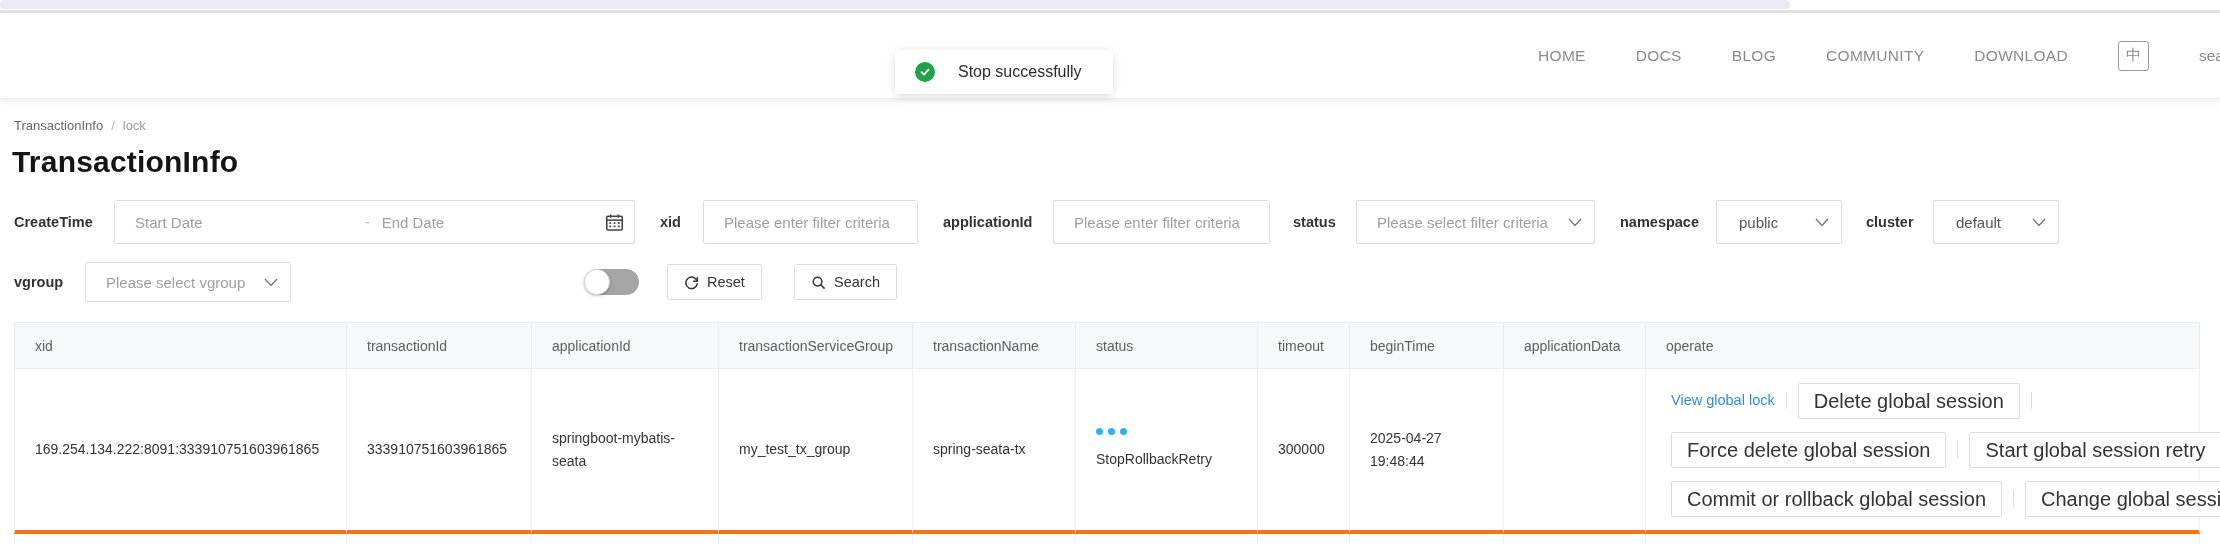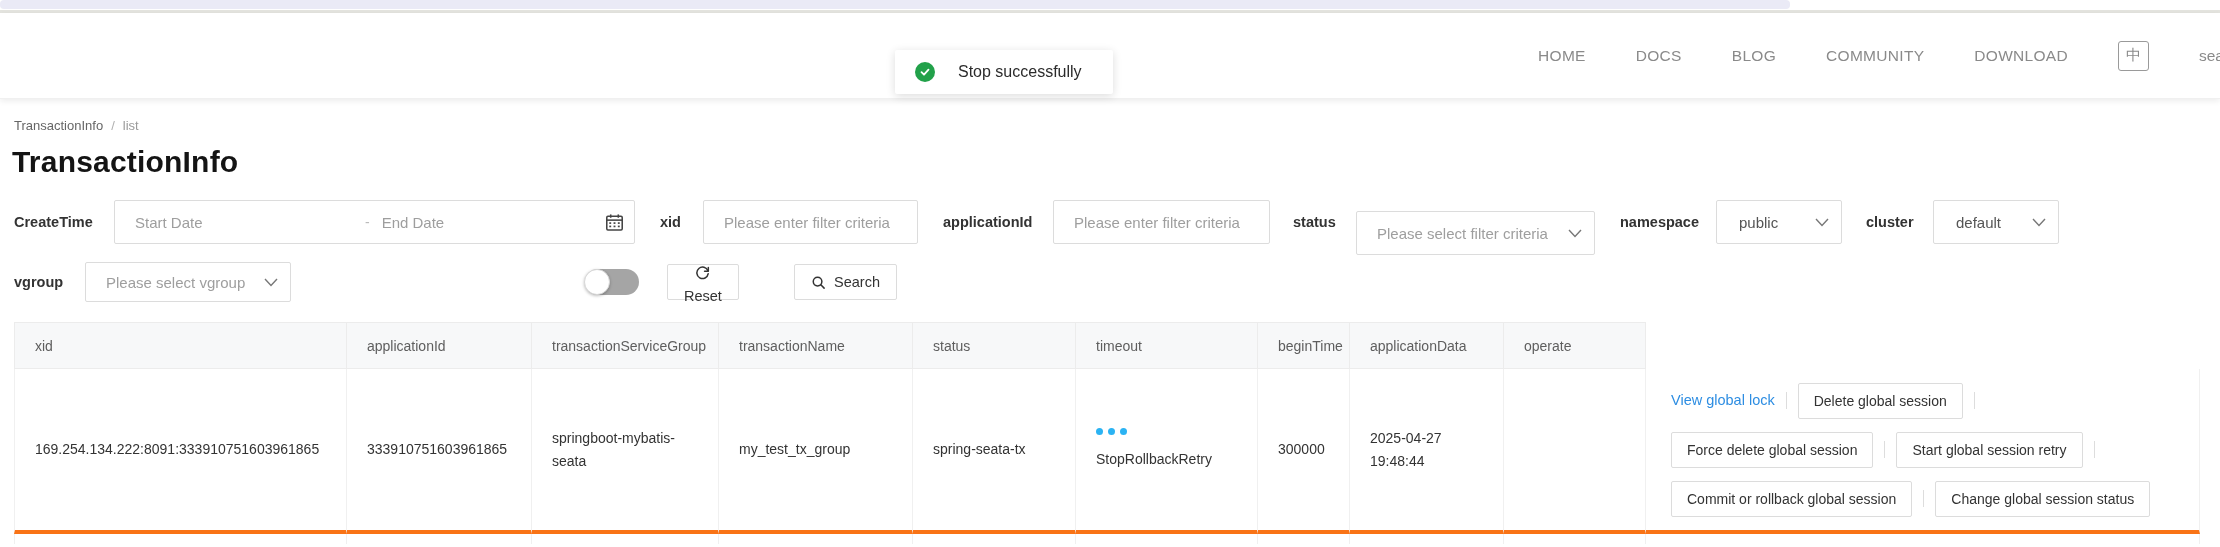--- a/index.html
+++ b/index.html
@@ -52,35 +52,35 @@
   input::placeholder { color: #9e9e9e; }
   .date-sep { color: #bbb; font-size: 14px; }
   .cal { margin-left: auto; margin-right: 10px; display: flex; }
   .txt-input { height: 44px; padding-left: 20px; font-size: 15px; color: #333;
     font-family: inherit; outline: none; }
   #inp-xid { left: 703px; top: 7px; width: 215px; }
   #inp-app { left: 1053px; top: 7px; width: 217px; }
   .sel { display: flex; align-items: center; justify-content: space-between;
     padding: 0 12px 0 20px; font-size: 15px; color: #555; cursor: pointer; }
   .sel .ph { color: #9e9e9e; }
-  #sel-status { left: 1356px; top: 18px; width: 239px; height: 44px; }
+  #sel-status { left: 1356px; top: 7px; width: 239px; height: 44px; }
   #sel-ns { left: 1716px; top: 7px; width: 126px; height: 44px; padding-left: 22px; }
   #sel-cluster { left: 1933px; top: 7px; width: 126px; height: 44px; padding-left: 22px; }
   #sel-vgroup { left: 85px; top: 69px; width: 206px; height: 40px; }
   .chev { flex: 0 0 auto; margin-left: 8px; display: flex; }
 
   .switch { position: absolute; left: 585px; top: 76px; width: 54px; height: 26px;
     border-radius: 13px; background: #a5a5a5; cursor: pointer; }
   .knob { position: absolute; left: -1px; top: 0; width: 26px; height: 26px; border-radius: 50%;
     background: #fff; border: 1px solid #d8d8d8; box-shadow: 0 1px 3px rgba(0,0,0,0.25); }
 
   .btn { position: absolute; display: inline-flex; align-items: center; gap: 8px; height: 36px;
     padding: 0 16px; background: #fff; border: 1px solid #dcdcdc; border-radius: 2px;
     font-size: 14.5px; color: #333; cursor: pointer; font-family: inherit; }
-  #btn-reset { left: 667px; top: 71px; flex-direction: column; }
+  #btn-reset { left: 667px; top: 71px; }
   #btn-search { left: 794px; top: 71px; }
 
   
   .table { margin: 16px 0 0 14px; width: 2186px; }
   .t-head, .t-row, .t-partial { display: grid;
     grid-template-columns: 333px 185px 187px 194px 163px 182px 92px 154px 142px 554px; }
   .th { height: 47px; background: #f7f8f9; border-top: 1px solid #ececec;
     border-bottom: 1px solid #ececec; border-right: 1px solid #ececec;
     display: flex; align-items: center; padding: 0 20px; font-size: 14px; color: #5e5e5e;
     white-space: nowrap; overflow: hidden; }
@@ -95,21 +95,21 @@
   .dots { display: flex; gap: 5px; }
   .dots i { width: 7px; height: 7px; border-radius: 50%; background: #2bb3f3; }
   .t-partial .pc { height: 10px; background: #fff; border-right: 1px solid #f0f0f0; }
   .t-partial .pc:first-child { border-left: 1px solid #f0f0f0; }
 
   
   .op { padding-left: 25px; gap: 16px; }
   .op-row { display: flex; align-items: center; gap: 11px; }
   .op-link { color: #2d8de2; font-size: 14.5px; cursor: pointer; white-space: nowrap; }
   .op-btn { display: inline-flex; align-items: center; height: 36px; padding: 0 15px;
-    background: #fff; border: 1px solid #dcdcdc; border-radius: 2px; font-size: 14px;
+    background: #fff; border: 1px solid #dcdcdc; border-radius: 2px; font-size: 20px;
     color: #333; cursor: pointer; white-space: nowrap; font-family: inherit; line-height: 1; }
   .op-sep { width: 1px; height: 17px; background: #ddd; }
 </style>
 </head>
 <body>
 
 <div class="scrollbar">
   <div class="scroll-thumb"></div>
 </div>
 <div class="topline"></div>
@@ -131,21 +131,21 @@
     <svg width="12" height="12" viewBox="0 0 12 12">
         <polyline points="2.5,6.2 5,8.7 9.5,3.6" fill="none" stroke="#fff" stroke-width="1.8" stroke-linecap="round" stroke-linejoin="round"></polyline>
       </svg>
   </span>
   <span class="toast-msg">Stop successfully</span>
 </div>
 
 <div class="crumbs">
   <span class="crumb-a">TransactionInfo</span>
   <span class="crumb-sep">/</span>
-  <span class="crumb-b">list</span>
+  <span class="crumb-b">lock</span>
 </div>
 
 <h1 class="page-title">TransactionInfo</h1>
 
 <div class="filters">
   <span class="f-lbl" style="left:14px">CreateTime</span>
   <div class="box date-box">
     <input placeholder="Start Date" style="">
     <span class="date-sep">-</span>
     <input class="end" placeholder="End Date" style="">
@@ -234,20 +234,21 @@
           <line x1="10.5" y1="10.5" x2="14" y2="14" stroke="#333" stroke-width="1.6" stroke-linecap="round"></line>
         </svg>
     </span>
     <span>Search</span>
   </button>
 </div>
 
 <div class="table">
   <div class="t-head">
     <div class="th">xid</div>
+    <div class="th">transactionId</div>
     <div class="th">applicationId</div>
     <div class="th">transactionServiceGroup</div>
     <div class="th">transactionName</div>
     <div class="th">status</div>
     <div class="th">timeout</div>
     <div class="th">beginTime</div>
     <div class="th">applicationData</div>
     <div class="th">operate</div>
   </div>
 

